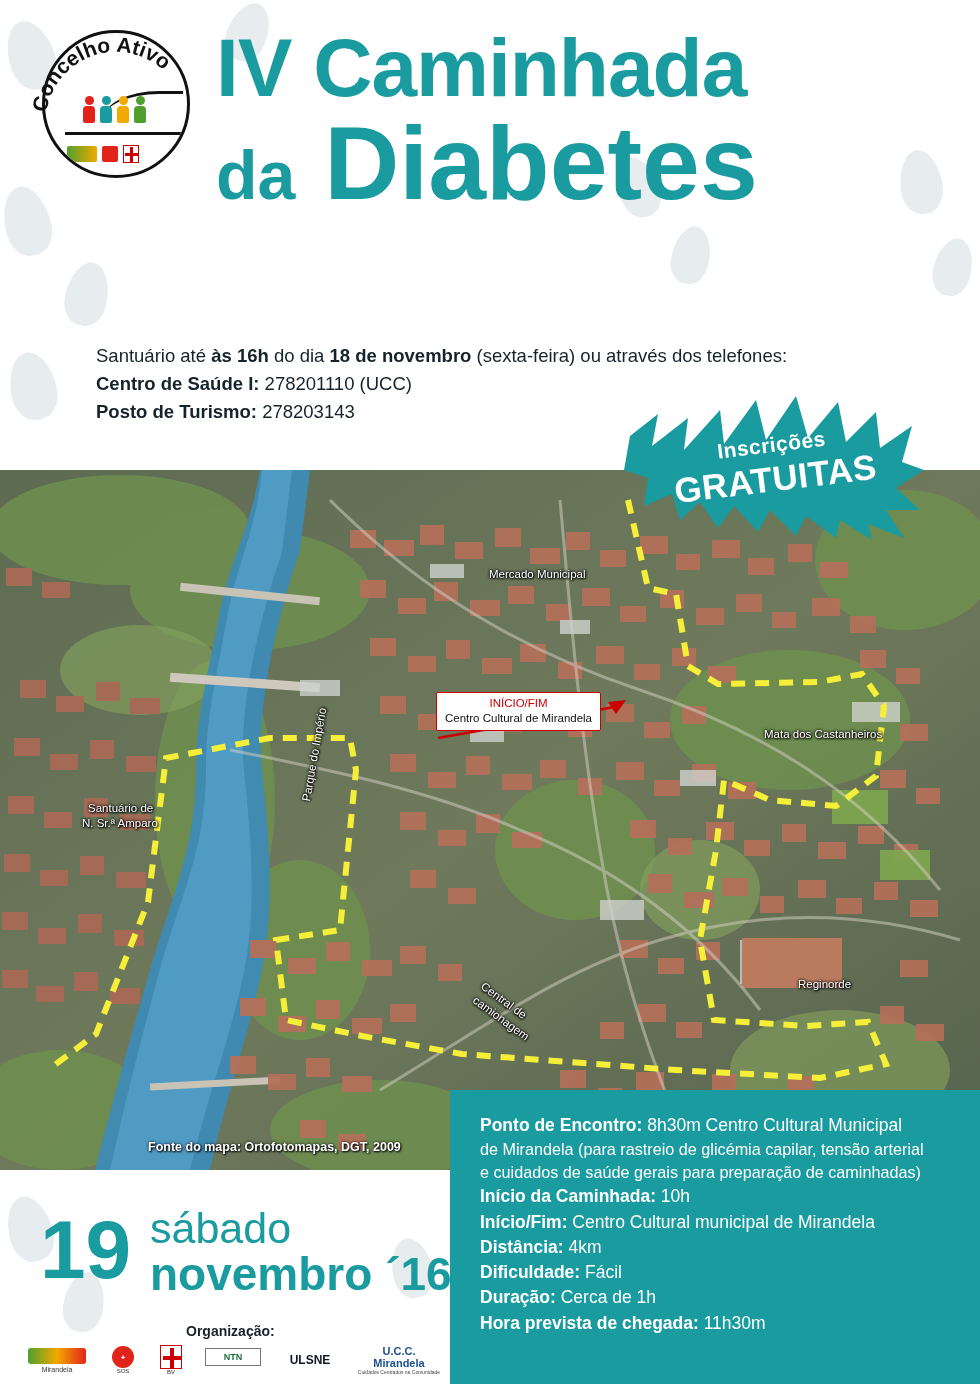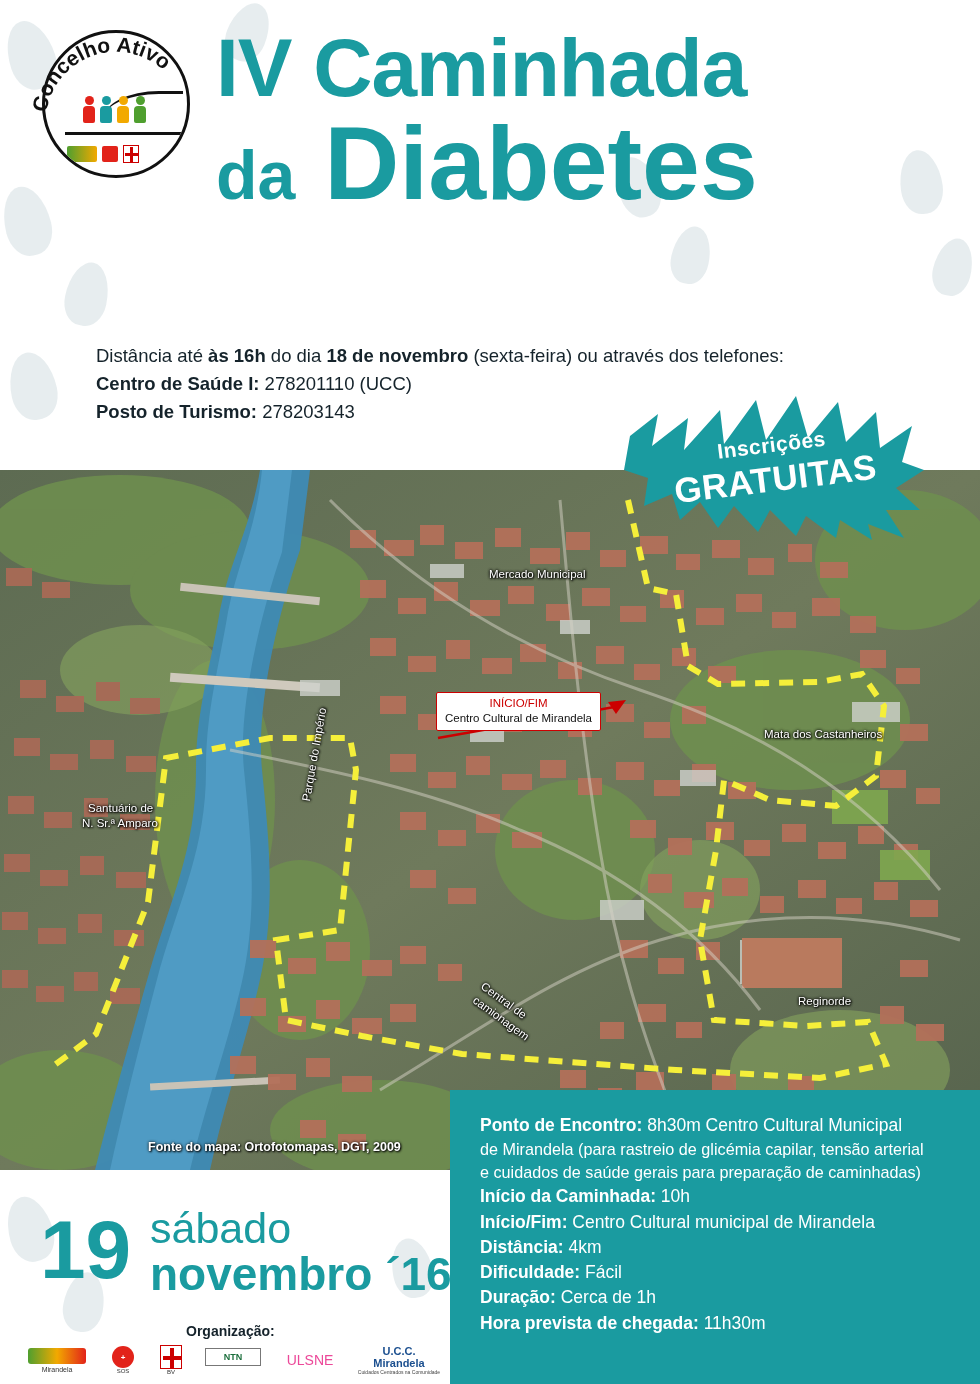--- a/index.html
+++ b/index.html
@@ -225,21 +225,21 @@
     <div class="title-1">IV Caminhada</div>
     <div class="title-2">
       <span class="small">da</span>
       <span>Diabetes</span>
     </div>
   </div>
 </div>
 
 <div class="insc">
   <div class="ln">
-    <span>Distância até </span><b>às 16h</b><span> do dia </span><b>18 de novembro</b><span> (sexta-feira) ou através dos telefones:</span>
+    <span>Santuário até </span><b>às 16h</b><span> do dia </span><b>18 de novembro</b><span> (sexta-feira) ou através dos telefones:</span>
   </div>
   <div class="ln">
     <b>Centro de Saúde I:</b><span> 278201110 (UCC)</span>
   </div>
   <div class="ln">
     <b>Posto de Turismo:</b><span> 278203143</span>
   </div>
 </div>
 
 <div class="burst">
@@ -473,21 +473,21 @@
     <path d="M 628,30 L 648,118 L 676,124 L 688,196 L 718,214 L 820,212 L 862,204 L 884,236
              L 876,306 L 836,336 L 770,330 L 724,310 L 716,380 L 700,470 L 714,550 L 806,556
              L 868,552 L 886,594 L 820,608 L 676,600 L 462,584 L 362,566 L 286,550 L 276,470
              L 340,460 L 356,300 L 350,268 L 270,268 L 166,288 L 148,432 L 96,564 L 48,600" stroke="#f5ef3a" stroke-width="6" fill="none" stroke-dasharray="14 10" stroke-linecap="butt"></path>
   </svg>
 
   <div class="map-label" style="left:489px;top:98px;">Mercado Municipal</div>
   <div class="map-label" style="left:748px;top:258px;padding-left:16px;">Mata dos Castanheiros</div>
   <div class="map-label" style="left:88px;top:332px;">Santuário de</div>
   <div class="map-label" style="left:82px;top:347px;">N. Sr.ª Amparo</div>
-  <div class="map-label" style="left:798px;top:508px;margin-top:17px;">Reginorde</div>
+  <div class="map-label" style="left:798px;top:508px;">Reginorde</div>
 
   <div class="map-label" style="left:300px;top:330px;transform:rotate(-80deg);transform-origin:left top;">Parque do Império</div>
   <div class="map-label" style="left:486px;top:510px;transform:rotate(36deg);transform-origin:left top;">Central de</div>
   <div class="map-label" style="left:478px;top:524px;transform:rotate(36deg);transform-origin:left top;">camionagem</div>
 
   <svg class="arrow-line" style="left:430px;top:200px;width:220px;height:80px;" viewBox="0 0 220 80">
     <path d="M 8,68 L 190,36" stroke="#c00" stroke-width="2.5" fill="none"></path>
     <polygon points="196,30 178,32 186,44" fill="#c00"></polygon>
   </svg>
   <div class="callout" style="left:436px;top:222px;">
@@ -554,21 +554,21 @@
       </div>
     </div>
     <div class="lg" style="width:62px;">
       <div style="text-align:center;">
         <div style="width:56px;height:18px;background:#fff;border:1px solid #777;display:flex;align-items:center;justify-content:center;font-size:9px;font-weight:bold;color:#1b6e3c;">NTN</div>
         <div style="font-size:5px;color:#444;margin-top:1px;">&nbsp;</div>
       </div>
     </div>
     <div class="lg" style="width:64px;">
       <div style="text-align:center;">
-        <div style="font-size:14px;font-weight:normal;color:#ec4899;">ULSNE</div>
+        <div style="font-size:12px;font-weight:bold;color:#0f172a;">ULSNE</div>
       </div>
     </div>
     <div class="lg" style="width:86px;">
       <div style="text-align:center;">
         <div style="font-size:11px;font-weight:bold;color:#1b4f8f;">U.C.C. Mirandela</div>
         <div style="font-size:5px;color:#444;">Cuidados Centrados na Comunidade</div>
       </div>
     </div>
   </div>
 </div>

